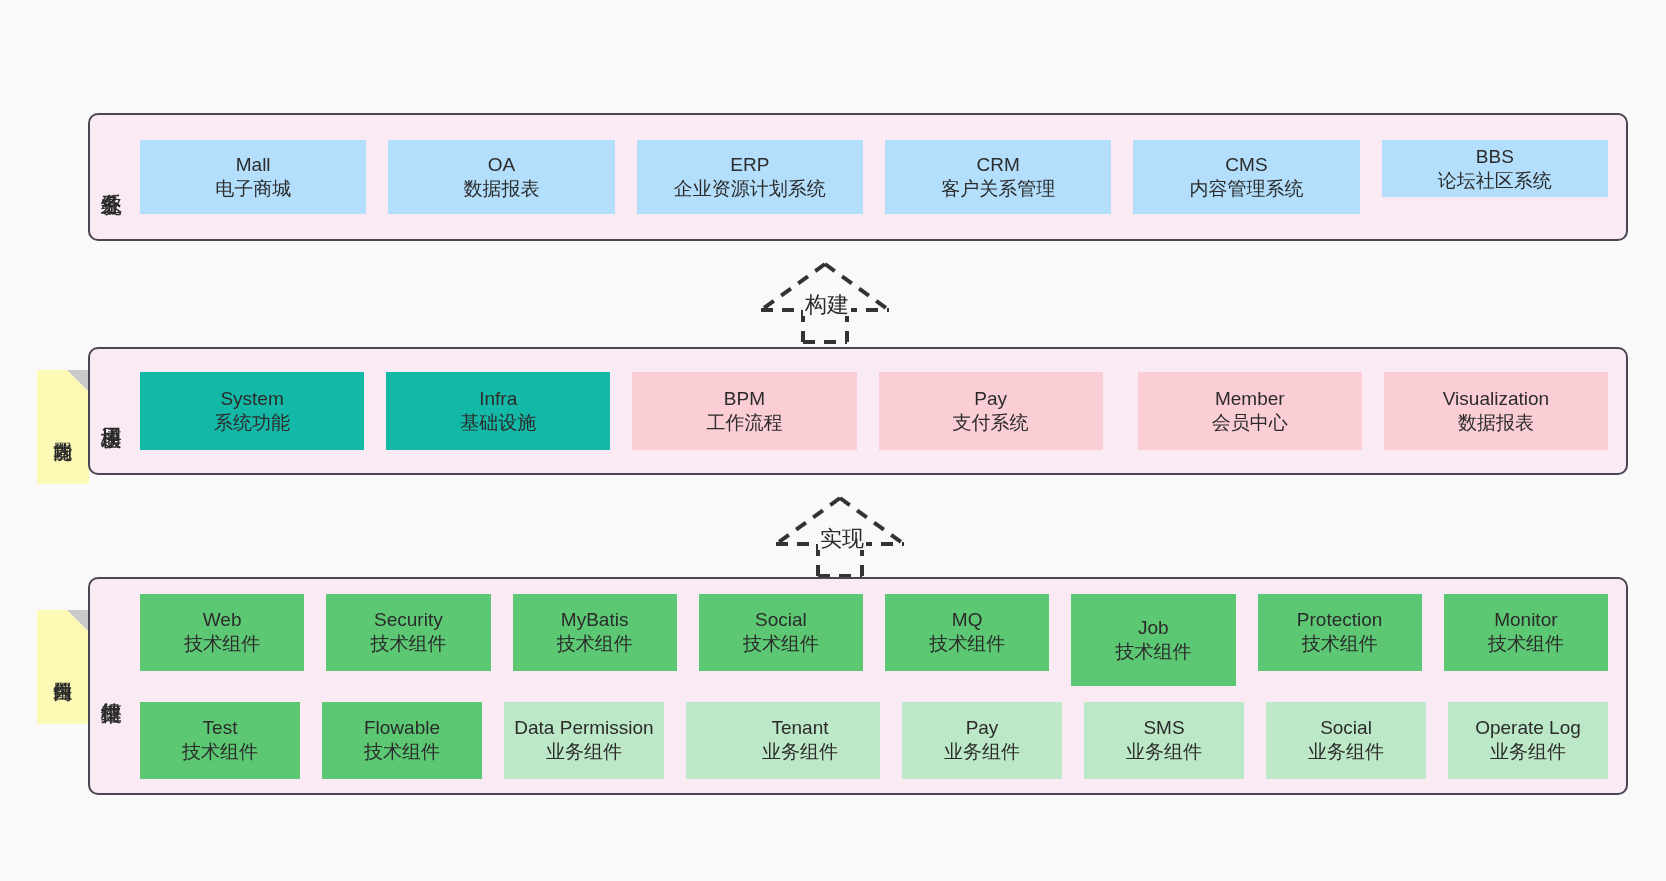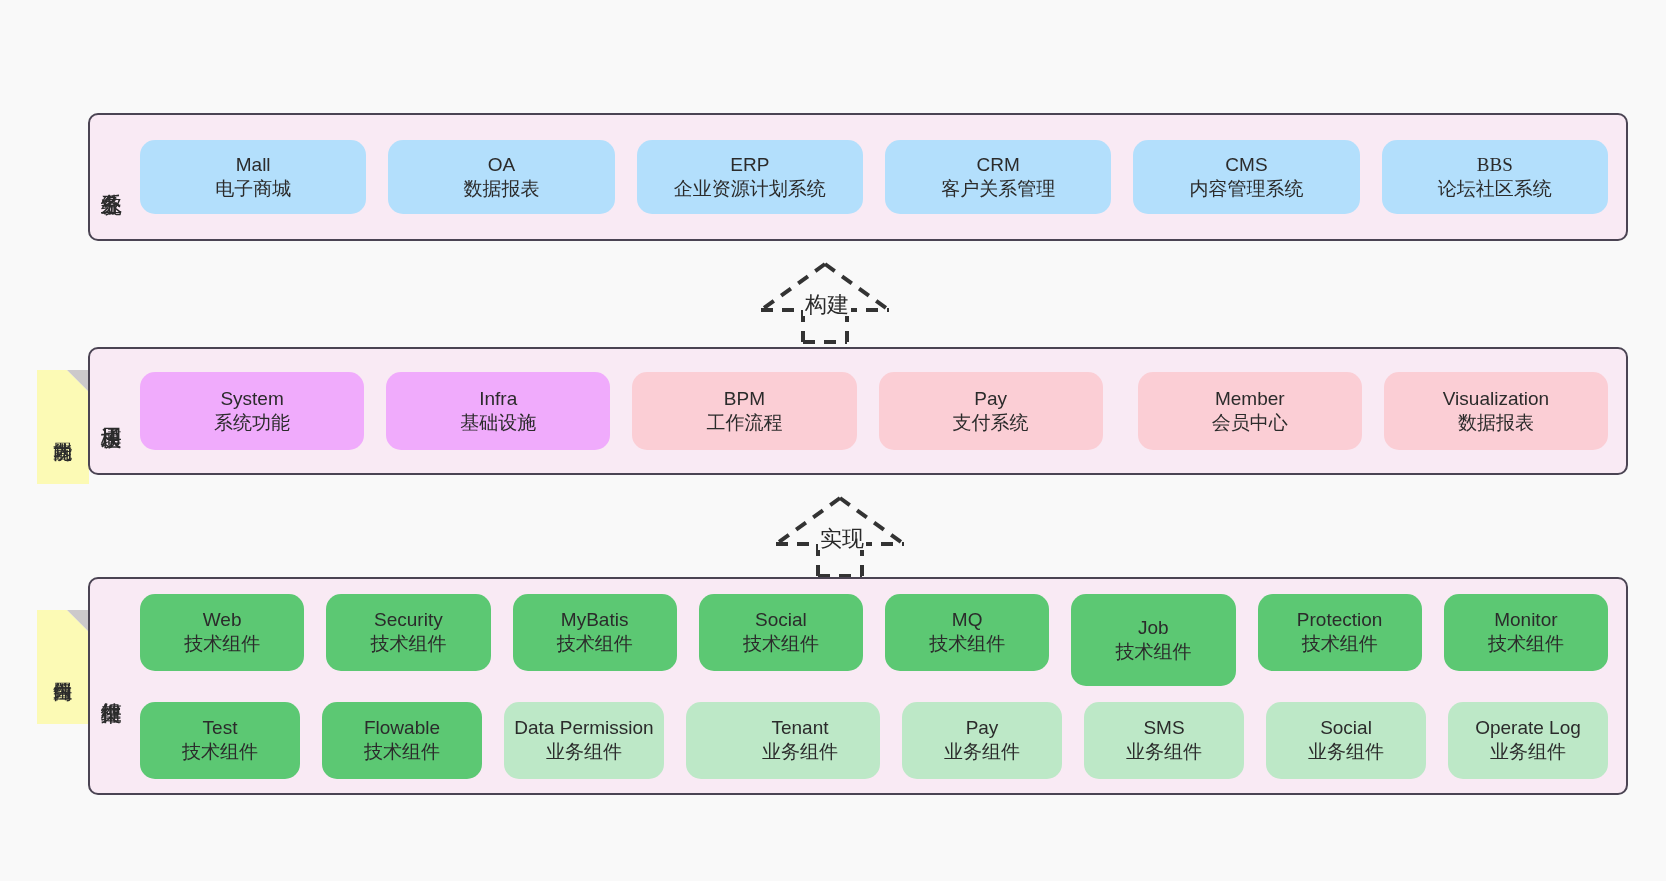--- a/index.html
+++ b/index.html
@@ -46,38 +46,38 @@
     gap:16px;
     padding:0 18px 0 8px;
   }
   .row{
     display:flex;
     gap:22px;
     justify-content:space-between;
   }
   .cell{
     flex:1 1 0;
-    border-radius:15px;
+    border-radius:0;
     display:flex;
     flex-direction:column;
     align-items:center;
     justify-content:center;
     text-align:center;
     line-height:1.24;
     font-size:19px;
     color:#2b2b2b;
     box-sizing:border-box;
     padding:4px 6px;
   }
   .cell .t1{display:block;}
   .cell .t2{display:block;}
 
   
   .c-blue       {background:#b3dffc;}
-  .c-red        {background:#f0abfc;}
+  .c-red        {background:#14b8a6;}
   .c-pink       {background:#fbced5;}
   .c-green      {background:#5cc873;}
   .c-greenlight {background:#bde8c7;}
 
   
   .note{
     position:absolute;
     background:#fcfab5;
     font-size:19px;
     line-height:1.12;
@@ -141,21 +141,21 @@
           <span class="t2">企业资源计划系统</span>
         </div>
         <div class="cell c-blue" style="height:74px;">
           <span class="t1">CRM</span>
           <span class="t2">客户关系管理</span>
         </div>
         <div class="cell c-blue" style="height:74px;">
           <span class="t1">CMS</span>
           <span class="t2">内容管理系统</span>
         </div>
-        <div class="cell c-blue" style="height:74px;font-family:Liberation Serif, serif;">
+        <div class="cell c-blue" style="height:57px;">
           <span class="t1">BBS</span>
           <span class="t2">论坛社区系统</span>
         </div>
       </div>
     </div>
   </div>
 
   <div class="arrow" style="left:755px;top:262px;width:150px;height:82px;">
     <svg width="150" height="82" viewBox="0 0 150 82">
       <path d="M 70 2 L 6 48" fill="none" stroke="#333" stroke-width="4" stroke-dasharray="12,9" stroke-linecap="butt"></path>

